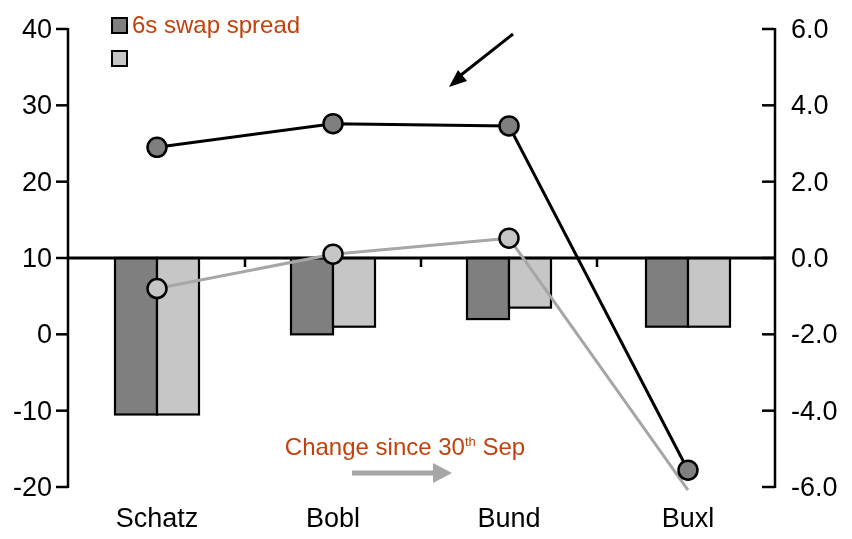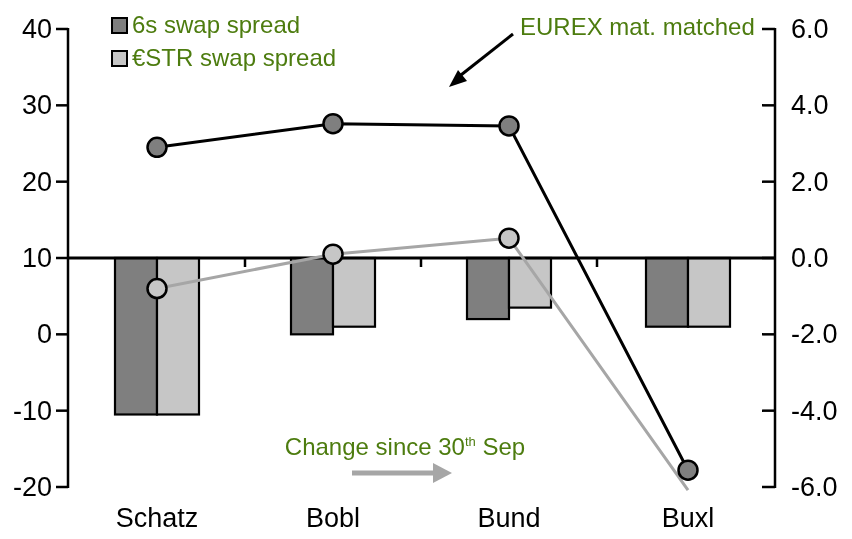--- a/index.html
+++ b/index.html
@@ -1,18 +1,18 @@
 <!DOCTYPE html>
 <html><head>
 <meta charset="utf-8">
 <style>
   html,body{margin:0;padding:0;background:#fff;}
   #chart-container{
     position:relative;width:852px;height:539px;background:#fff;overflow:hidden;
-    font-family:"Liberation Sans",sans-serif;color:#4d7c0f;
+    font-family:"Liberation Sans",sans-serif;color:#c2410c;
   }
   #chart-svg{position:absolute;left:0;top:0;}
   .overlay{position:absolute;}
   
   #legend{left:111px;top:10px;}
   .legend-item{display:flex;align-items:center;margin-bottom:3px;height:30px;}
   .swatch{width:13px;height:13px;border:2px solid #000;flex:0 0 auto;}
   .legend-label{font-size:24px;line-height:24px;margin-left:4px;white-space:nowrap;}
   
   #curve-annotation{left:520px;top:12px;font-size:24px;line-height:29px;white-space:nowrap;}
@@ -87,25 +87,23 @@
       <polygon points="452,473 433,463 433,483" fill="#a6a6a6"></polygon>
     </svg>
 
   <div id="legend" class="overlay">
     <div class="legend-item">
       <span class="swatch" style="background: rgb(127, 127, 127);"></span>
       <span class="legend-label">6s swap spread</span>
     </div>
     <div class="legend-item">
       <span class="swatch" style="background: rgb(198, 198, 198);"></span>
-      <span class="legend-label">€STR swap spread</span>
     </div>
   </div>
 
   <div id="curve-annotation" class="overlay">
-    <div>EUREX mat. matched</div>
   </div>
 
   <div id="change-note" class="overlay">
     <span>Change since 30</span><sup>th</sup><span> Sep</span>
   </div>
 
 </div>
 
 </body></html>

